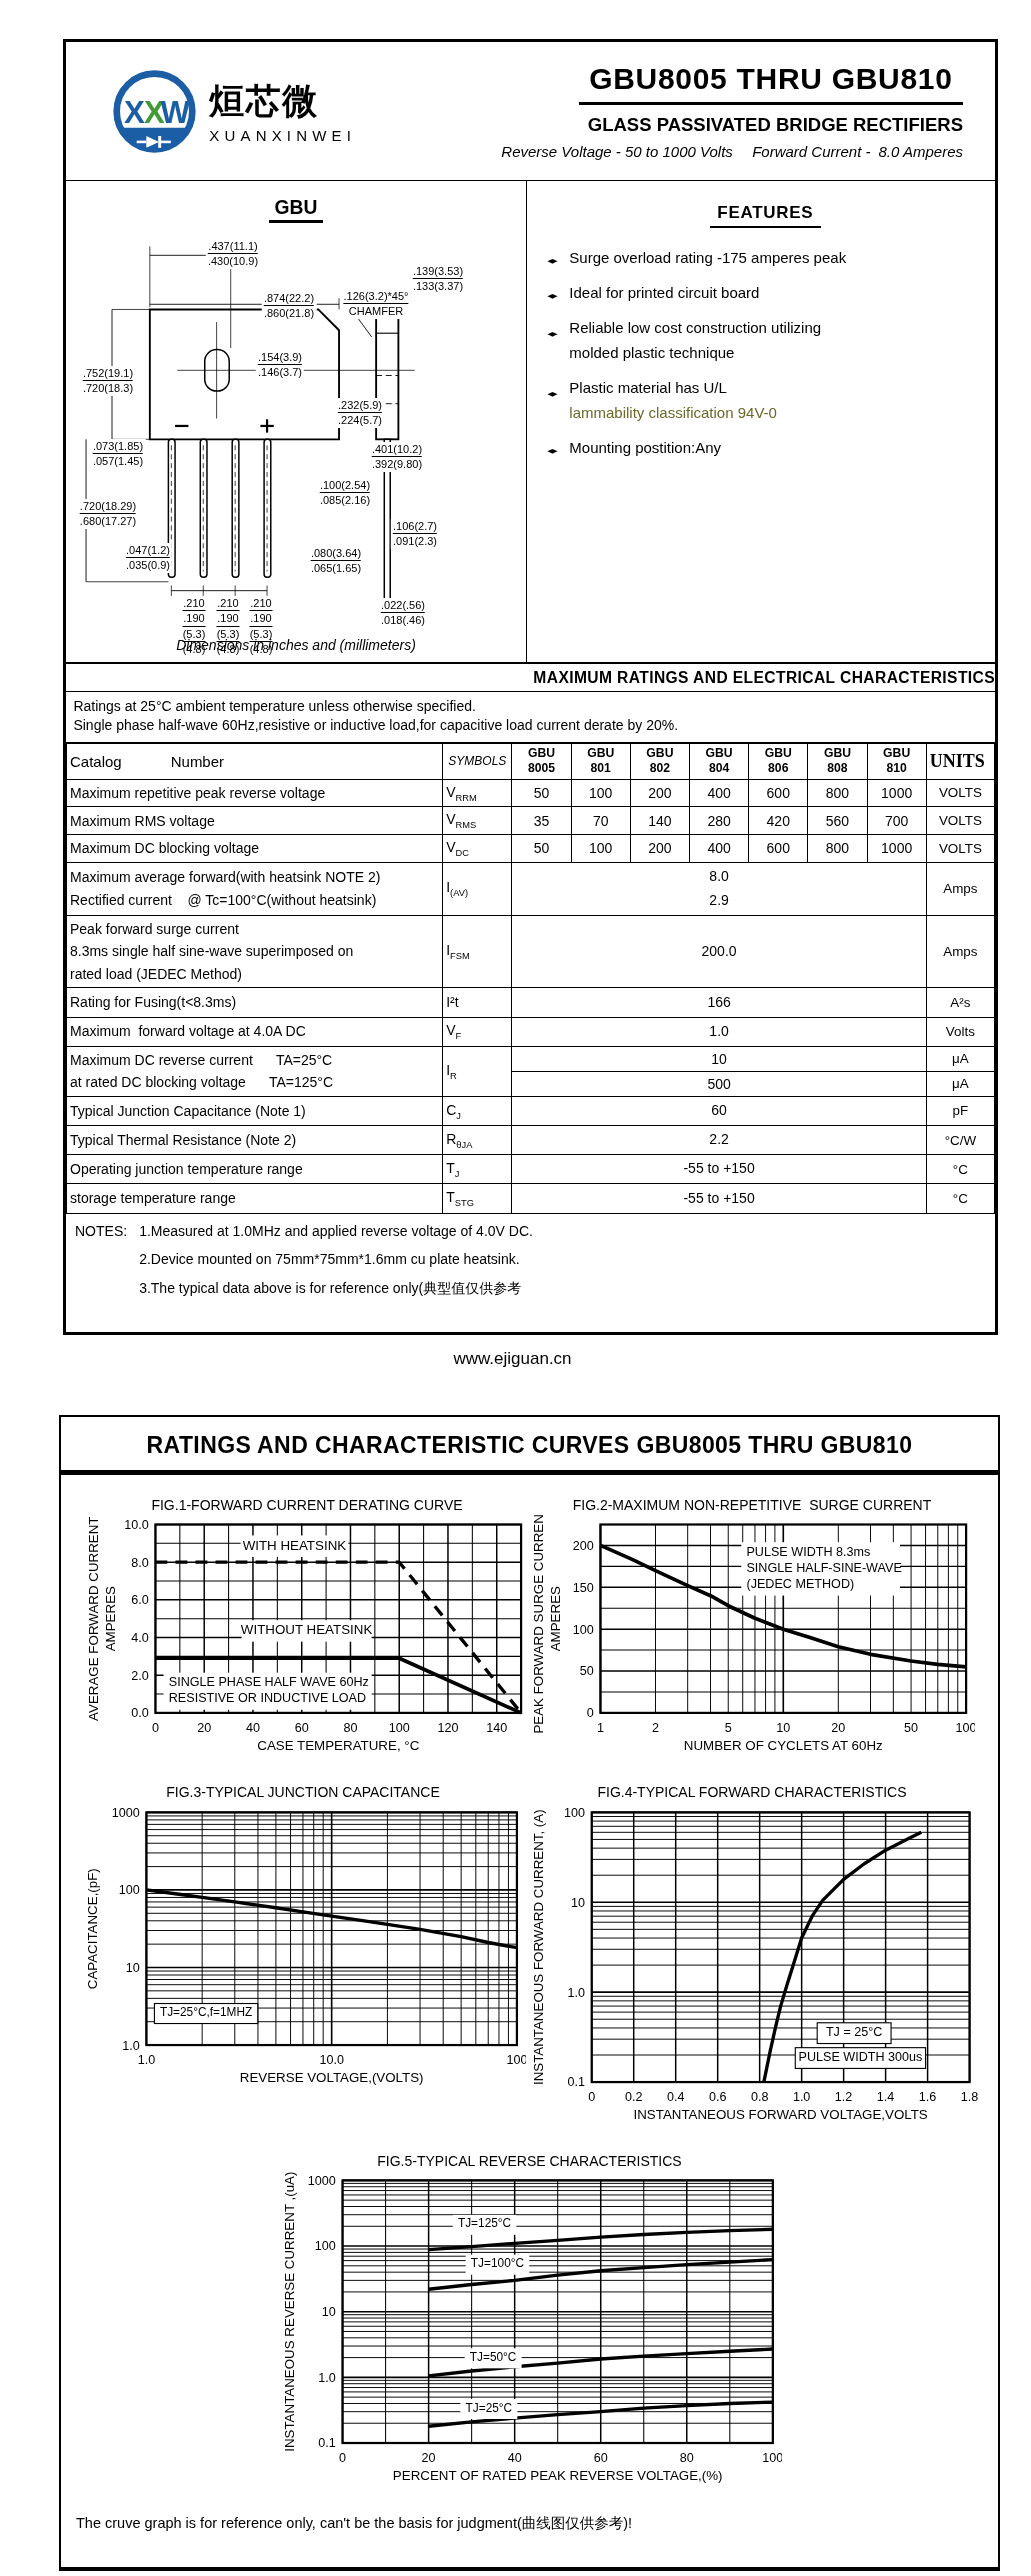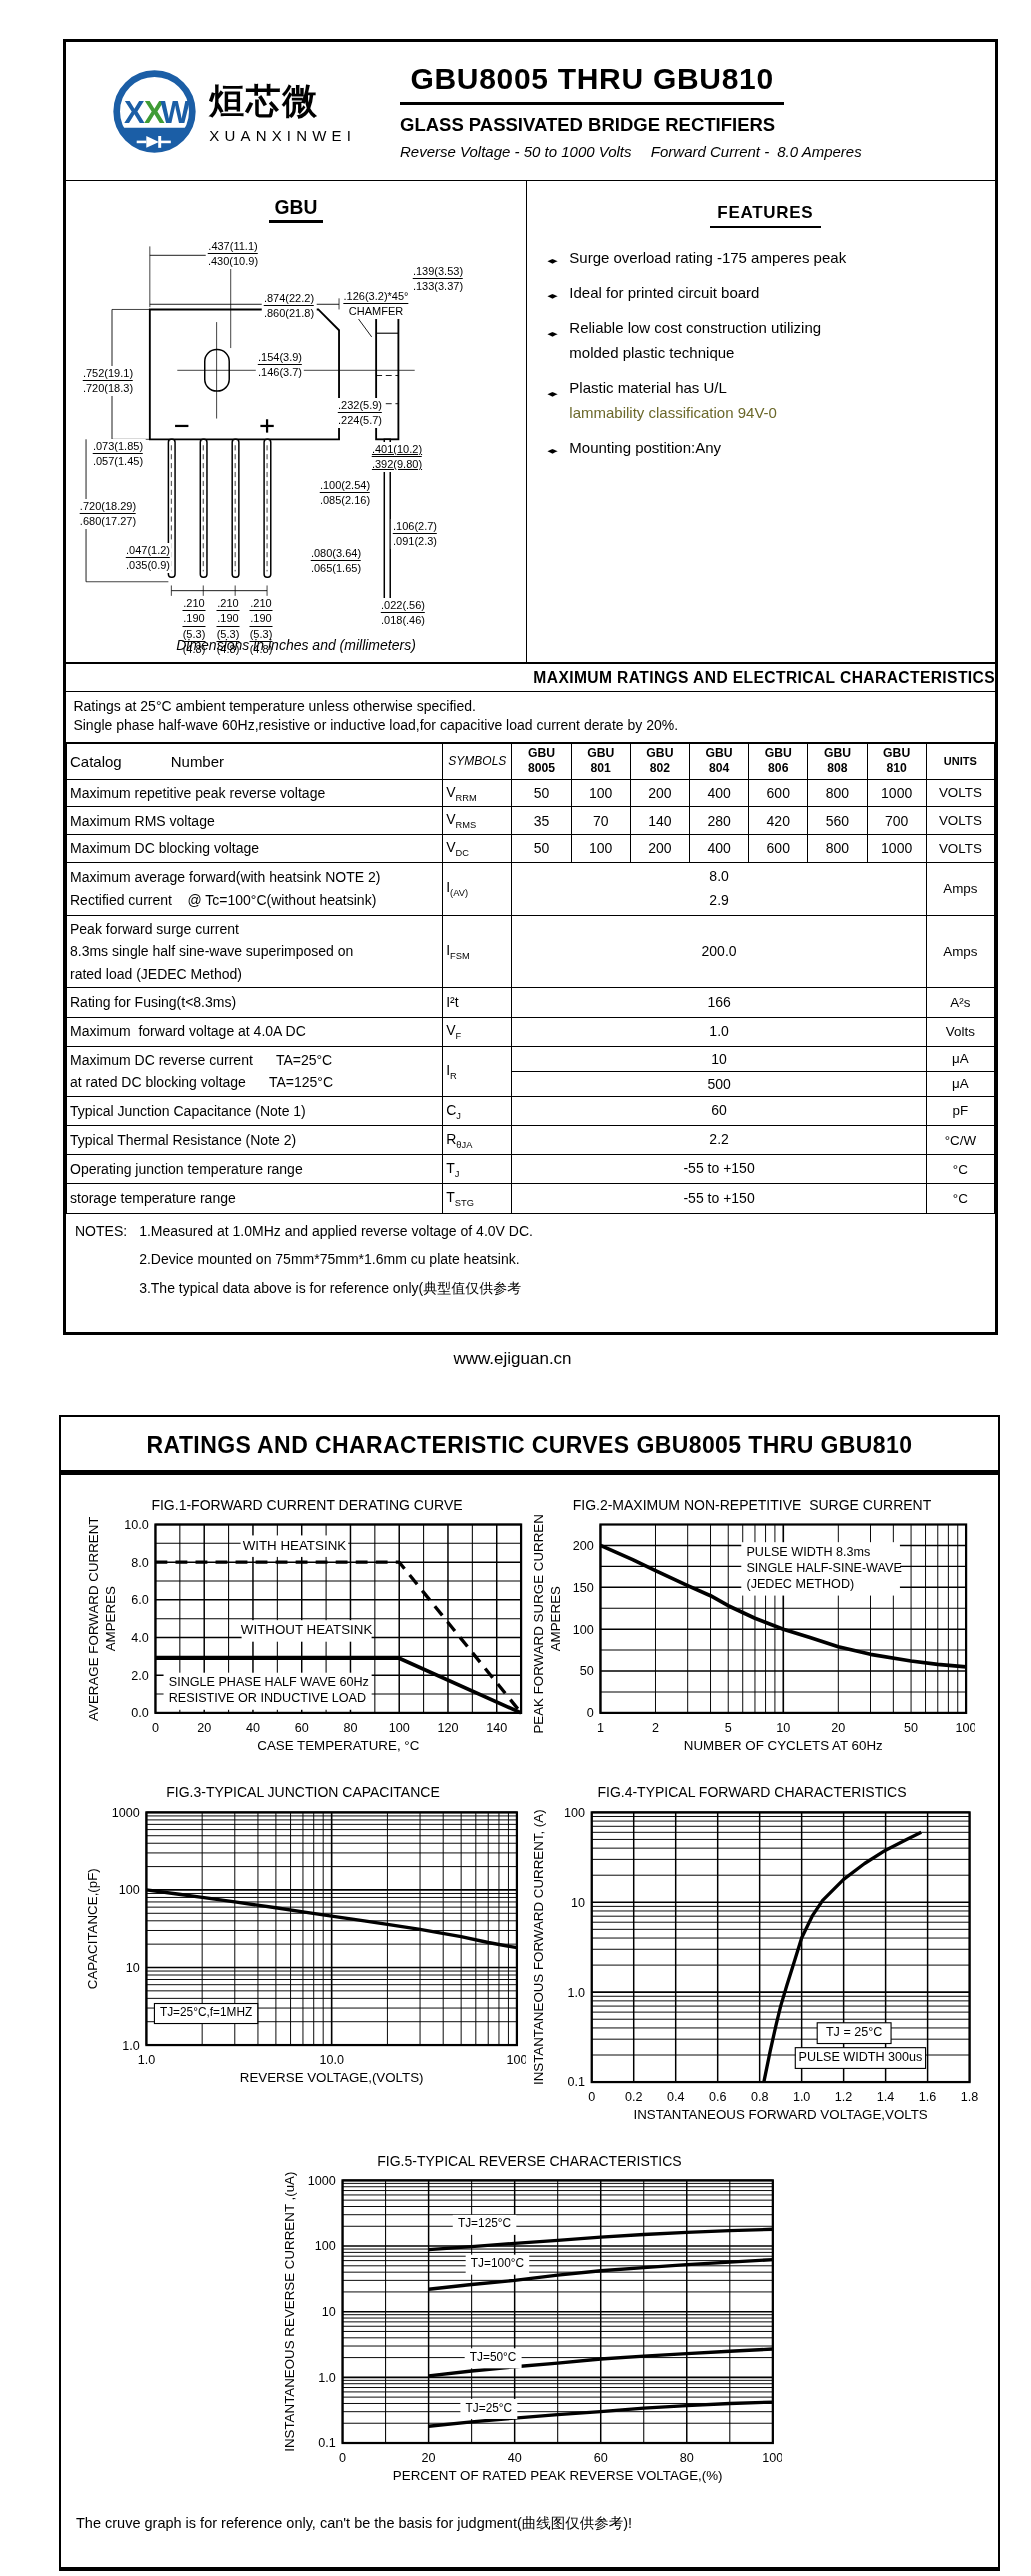--- a/index.html
+++ b/index.html
@@ -5,21 +5,21 @@
   html,body{margin:0;padding:0;background:#fff;color:#000;font-family:"Liberation Sans",sans-serif;}
   body{width:1031px;}
   .sheet{border:3px solid #000;margin:39px 33px 0 63px;width:935px;box-sizing:border-box;background:#fff;}
   .footer{text-align:center;font-size:17px;margin:13.4px 0 9px 45px;width:935px;}
   
   .header{display:flex;align-items:center;border-bottom:1.5px solid #000;min-height:138px;}
   .logo-wrap{width:334px;display:flex;align-items:center;justify-content:center;gap:10.4px;flex:none;}
   .logo-names{display:flex;flex-direction:column;align-items:flex-start;}
   .logo-cn{font-size:35px;font-weight:bold;letter-spacing:1.5px;}
   .logo-en{font-size:15px;letter-spacing:5.2px;margin-top:1.5px;}
-  .titleblock{flex:1;text-align:left;padding-right:15px;}
+  .titleblock{flex:1;text-align:right;padding-right:32px;}
   .ds-title{font-size:30px;font-weight:bold;display:inline-block;border-bottom:3px solid #000;padding:0 10.4px 6px;letter-spacing:0.7px;}
   .ds-sub{font-size:18.5px;font-weight:bold;margin-top:9.6px;}
   .ds-sub2{font-size:15px;font-style:italic;margin-top:7.4px;}
   .ds-sub2 .amp{margin-left:19.3px;}
   .ds-sub2 .ampv{margin-left:8px;}
   
   .topgrid{display:flex;}
   .pkg{width:460px;height:481px;position:relative;flex:none;}
   .pkg-name{position:absolute;top:16.3px;left:0;right:0;text-align:center;font-size:19.3px;font-weight:bold;}
   .pkg-name span{border-bottom:3px solid #000;padding:0 6px 1.5px;}
@@ -35,21 +35,21 @@
   .olive{color:#6b682a;}
   
   .ratings-head{border-top:2.2px solid #000;border-bottom:1.5px solid #000;text-align:right;font-weight:bold;font-size:15.6px;padding:4.5px 0;letter-spacing:0.4px;}
   .conds{font-size:14px;line-height:1.4;padding:4.5px 7.4px 6px;border-bottom:1.5px solid #000;}
   table.ratings{width:100%;border-collapse:collapse;table-layout:fixed;font-size:14px;}
   table.ratings th,table.ratings td{border:1.5px solid #000;padding:2.2px 3px;}
   th.cat{text-align:left;vertical-align:middle;font-weight:normal;font-size:15px;padding-left:6px;}
   th.cat .n2{margin-left:49px;}
   th.symh{font-style:italic;font-weight:normal;font-size:12px;text-align:center;}
   th.part{font-weight:bold;font-size:12.2px;text-align:center;line-height:1.25;}
-  th.unith{font-weight:bold;font-size:11px;text-align:center;}
+  th.unith{font-weight:bold;font-size:18px;text-align:left;font-family:Liberation Serif, serif;}
   td.lbl{padding:3.7px 1.5px 3.7px 6px;}
   td.lbl div{white-space:pre;line-height:1.6;}
   td.sym{}
   td.sym sub{font-size:9.3px;}
   td.val{text-align:center;}
   td.val div{line-height:1.7;}
   td.unit{text-align:center;font-size:13.4px;}
   
   .notes{display:flex;gap:12px;padding:9px 7.4px 22px 9px;font-size:14px;}
   .note-line{margin-bottom:12.6px;white-space:pre;}
@@ -146,21 +146,21 @@
         </svg>
         <div>
             <div class="dim" style="left: 167px; top: 58px;"><div class="bar">.437(11.1)</div><div>.430(10.9)</div></div>
             <div class="dim" style="left: 223px; top: 110px;"><div class="bar">.874(22.2)</div><div>.860(21.8)</div></div>
             <div class="dim" style="left: 310px; top: 108px;"><div class="bar">.126(3.2)*45°</div><div>CHAMFER</div></div>
             <div class="dim" style="left: 372px; top: 83px;"><div class="bar">.139(3.53)</div><div>.133(3.37)</div></div>
             <div class="dim" style="left: 214px; top: 169px;"><div class="bar">.154(3.9)</div><div>.146(3.7)</div></div>
             <div class="dim" style="left: 42px; top: 185px;"><div class="bar">.752(19.1)</div><div>.720(18.3)</div></div>
             <div class="dim" style="left: 294px; top: 217px;"><div class="bar">.232(5.9)</div><div>.224(5.7)</div></div>
             <div class="dim" style="left: 52px; top: 258px;"><div class="bar">.073(1.85)</div><div>.057(1.45)</div></div>
-            <div class="dim" style="left: 331px; top: 261px; text-decoration: underline;"><div class="bar">.401(10.2)</div><div>.392(9.80)</div></div>
+            <div class="dim" style="left: 331px; top: 261px;"><div class="bar">.401(10.2)</div><div>.392(9.80)</div></div>
             <div class="dim" style="left: 42px; top: 318px;"><div class="bar">.720(18.29)</div><div>.680(17.27)</div></div>
             <div class="dim" style="left: 279px; top: 297px;"><div class="bar">.100(2.54)</div><div>.085(2.16)</div></div>
             <div class="dim" style="left: 82px; top: 362px;"><div class="bar">.047(1.2)</div><div>.035(0.9)</div></div>
             <div class="dim" style="left: 270px; top: 365px;"><div class="bar">.080(3.64)</div><div>.065(1.65)</div></div>
             <div class="dim" style="left: 349px; top: 338px;"><div class="bar">.106(2.7)</div><div>.091(2.3)</div></div>
             <div class="dim" style="left: 337px; top: 417px;"><div class="bar">.022(.56)</div><div>.018(.46)</div></div>
             <div class="dim" style="left: 128px; top: 415px;"><div class="bar">.210</div><div class="bar">.190</div><div class="bar">(5.3)</div><div>(4.8)</div></div>
             <div class="dim" style="left: 162px; top: 415px;"><div class="bar">.210</div><div class="bar">.190</div><div class="bar">(5.3)</div><div>(4.8)</div></div>
             <div class="dim" style="left: 195px; top: 415px;"><div class="bar">.210</div><div class="bar">.190</div><div class="bar">(5.3)</div><div>(4.8)</div></div>
           </div>

